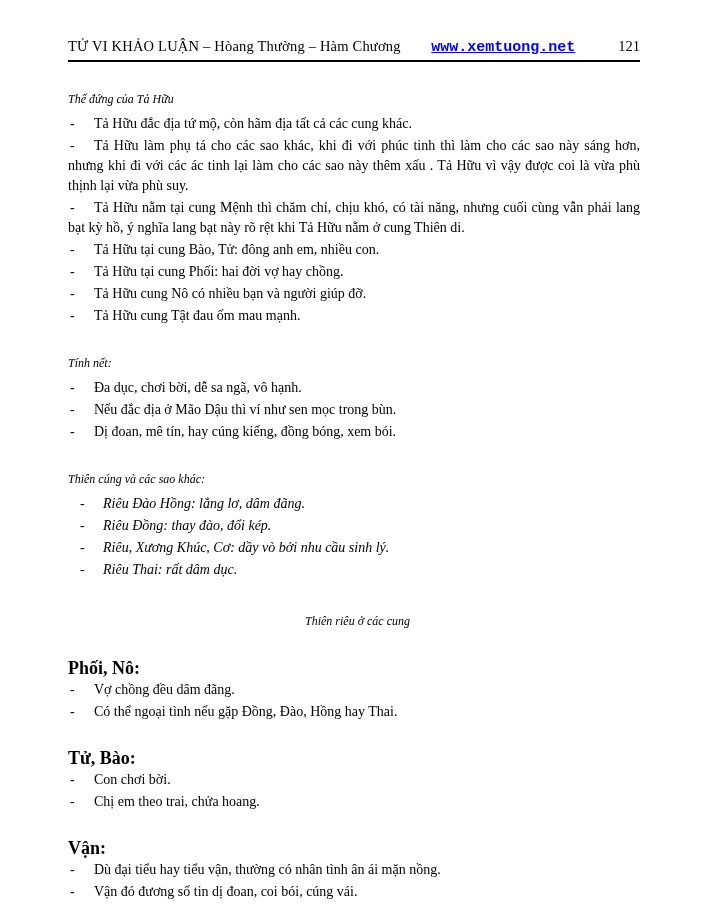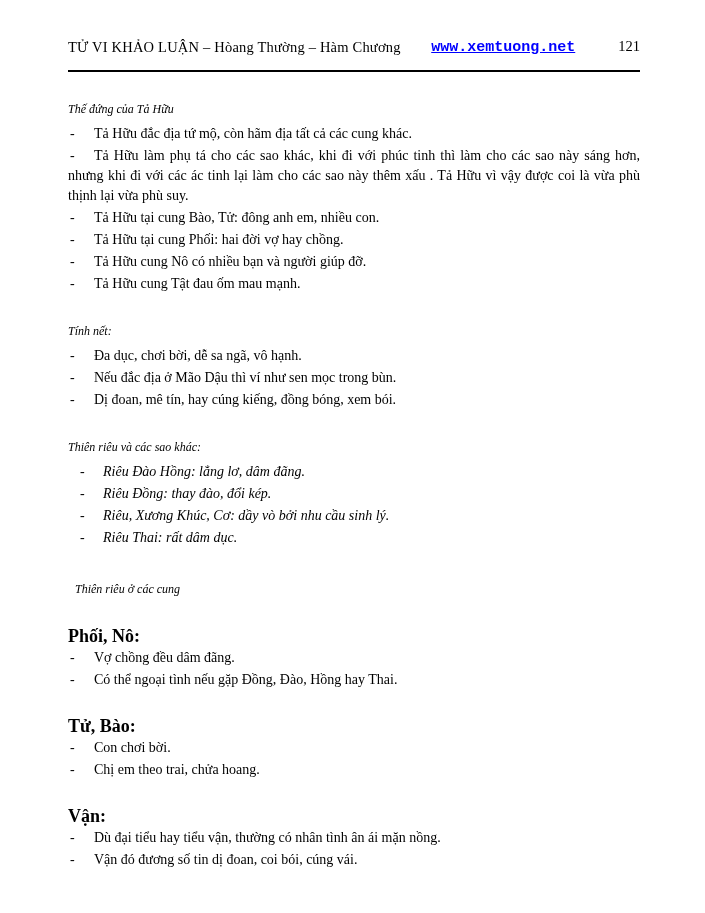--- a/index.html
+++ b/index.html
@@ -15,23 +15,23 @@
     box-sizing: border-box;
     padding: 38px 65px 0 68px;
     font-family: "Liberation Serif", "DejaVu Serif", serif;
     color: #000000;
     overflow: hidden;
   }
   
   .header {
     display: flex;
     justify-content: space-between;
-    align-items: center;
+    align-items: flex-start;
     border-bottom: 2px solid #000000;
-    padding-bottom: 14px;
+    padding-bottom: 4px;
   }
   .header-title {
     font-size: 14.5px;
     letter-spacing: 0.2px;
     white-space: nowrap;
   }
   .header-right {
     display: flex;
     align-items: baseline;
     gap: 22px;
@@ -55,21 +55,21 @@
   .sec { margin: 0; }
   .sec.italic-heading    { margin-top: 26px; }
   .sec.italic-heading-indent { margin-top: 30px; }
   .sec.bold-heading      { margin-top: 26px; }
   .sec-heading {
     font-style: italic;
     font-size: 12px;
     line-height: 22px;
     margin-bottom: 4px;
   }
-  .sec.italic-heading-indent .sec-heading { padding-left: 7px; }
+  .sec.italic-heading-indent .sec-heading { padding-left: 7px; text-align: center; }
   .sec.bold-heading .sec-heading {
     font-style: normal;
     font-weight: bold;
     font-size: 18px;
     line-height: 20px;
     margin-bottom: 2px;
   }
   .li {
     margin: 2px 0;
     font-size: 14px;
@@ -94,33 +94,34 @@
     <span class="header-right">
       <a class="site-link">www.xemtuong.net</a>
       <span class="page-number">121</span>
     </span>
   </div>
   <div id="content">
       <section class="sec italic-heading">
         <div class="sec-heading">Thế đứng của Tả Hữu</div>
         <p class="li"><span class="dash">-</span><span>Tả Hữu  đắc địa tứ mộ, còn hãm địa tất cả các cung khác.</span></p>
         <p class="li"><span class="dash">-</span><span>Tả Hữu làm phụ tá cho các sao khác, khi đi với phúc tinh thì làm cho các sao này sáng hơn, nhưng khi đi với các ác tinh lại làm cho các sao này thêm xấu . Tả Hữu vì vậy được coi là vừa phù thịnh lại vừa phù suy.</span></p>
+        <p class="li"><span class="dash">-</span><span>Tả Hữu nằm tại cung Mệnh thì chăm chỉ, chịu khó, có tài năng, nhưng cuối cùng vẫn phải lang bạt kỳ hồ, ý nghĩa lang bạt này rõ rệt khi Tả Hữu nằm ở cung Thiên di.</span></p>
         <p class="li"><span class="dash">-</span><span>Tả Hữu tại cung Bào, Tử: đông anh em, nhiều con.</span></p>
         <p class="li"><span class="dash">-</span><span>Tả Hữu tại cung Phối: hai đời vợ hay chồng.</span></p>
         <p class="li"><span class="dash">-</span><span>Tả Hữu cung Nô có nhiều bạn và người giúp đỡ.</span></p>
         <p class="li"><span class="dash">-</span><span>Tả Hữu cung Tật  đau ốm mau mạnh.</span></p>
       </section>
       <section class="sec italic-heading">
         <div class="sec-heading">Tính nết:</div>
         <p class="li"><span class="dash">-</span><span>Đa dục, chơi bời, dễ sa ngã, vô hạnh.</span></p>
         <p class="li"><span class="dash">-</span><span>Nếu  đắc địa ở Mão Dậu thì ví như sen mọc trong bùn.</span></p>
         <p class="li"><span class="dash">-</span><span>Dị đoan, mê tín, hay cúng kiếng, đồng bóng, xem bói.</span></p>
       </section>
       <section class="sec italic-heading">
-        <div class="sec-heading">Thiên riêu và các sao khác:</div>
+        <div class="sec-heading">Thiên cúng và các sao khác:</div>
         <p class="li indent"><span class="dash">-</span><span>Riêu Đào Hồng: lẳng lơ, dâm đãng.</span></p>
         <p class="li indent"><span class="dash">-</span><span>Riêu Đồng: thay đào, đổi kép.</span></p>
         <p class="li indent"><span class="dash">-</span><span>Riêu, Xương Khúc, Cơ: dầy vò bởi nhu cầu sinh lý.</span></p>
         <p class="li indent"><span class="dash">-</span><span>Riêu Thai: rất dâm dục.</span></p>
       </section>
       <section class="sec italic-heading-indent">
         <div class="sec-heading">Thiên riêu ở các cung</div>
       </section>
       <section class="sec bold-heading">
         <div class="sec-heading">Phối, Nô:</div>

